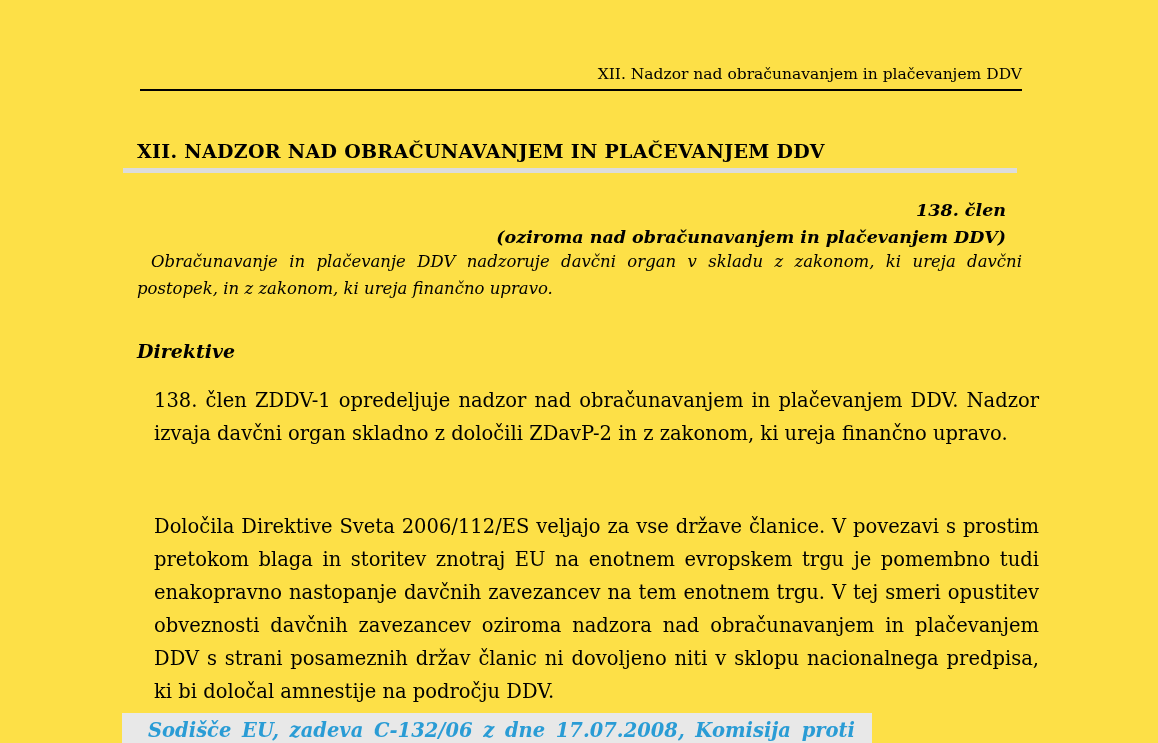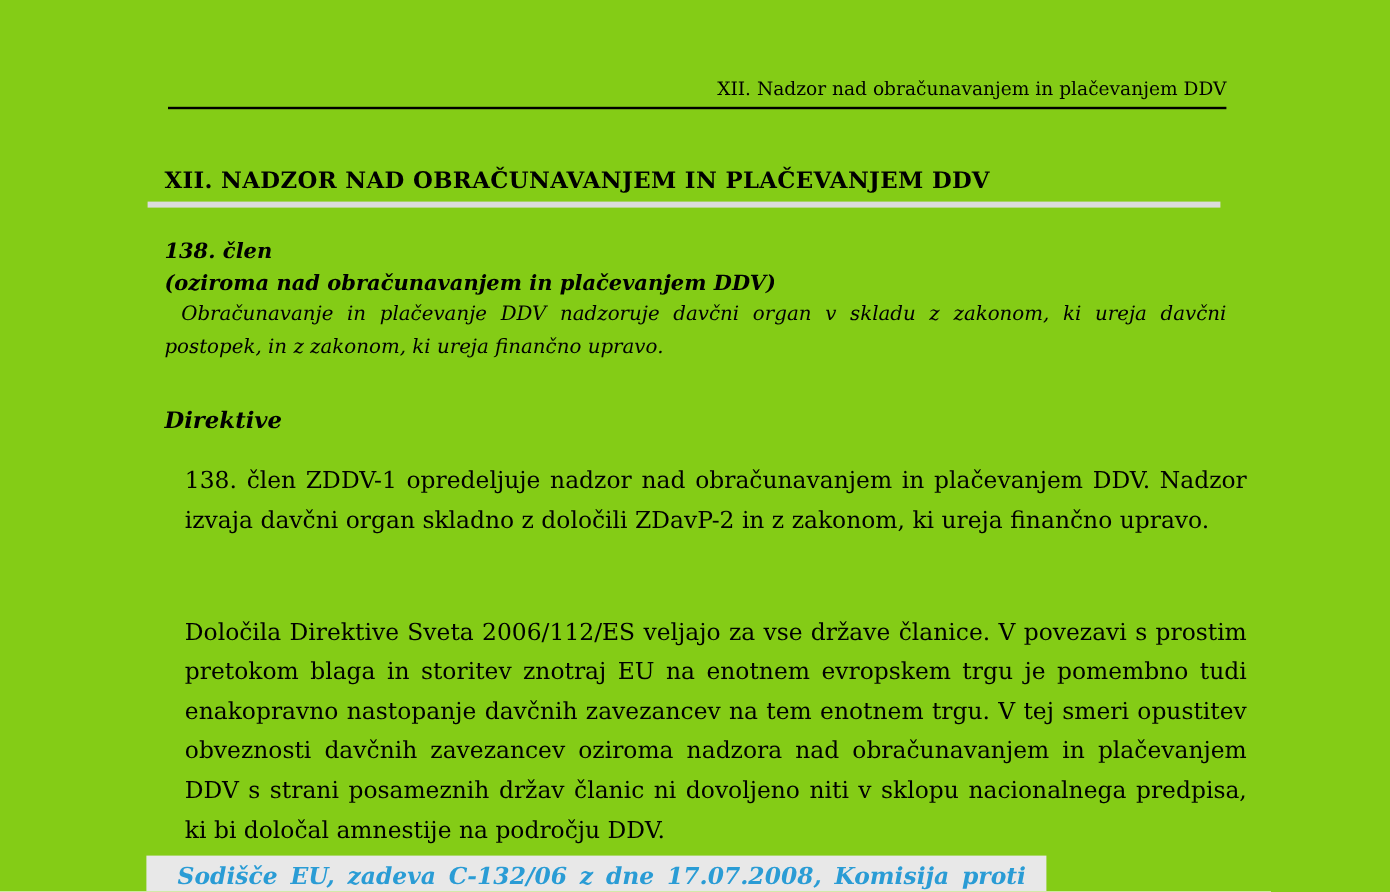--- a/index.html
+++ b/index.html
@@ -4,21 +4,21 @@
 <style>
   html, body {
     margin: 0;
     padding: 0;
     background: #ffffff;
   }
   .page {
     position: relative;
     width: 1158px;
     height: 743px;
-    background: #84cc16;
+    background: #fde047;
     overflow: hidden;
     font-family: "DejaVu Serif", "Liberation Serif", serif;
     color: #000000;
   }
   .running-header {
     position: absolute;
     top: 64px;
     left: 137px;
     width: 885px;
     text-align: right;
@@ -50,23 +50,23 @@
   .heading-underline {
     position: absolute;
     top: 168px;
     left: 123px;
     width: 894px;
     height: 5px;
   }
   .article-head {
     position: absolute;
     top: 197px;
-    left: 137px;
+    left: 121px;
     width: 885px;
-    text-align: left;
+    text-align: right;
     font-weight: bold;
     font-style: italic;
     font-size: 17.5px;
     line-height: 27px;
   }
   .article-text {
     position: absolute;
     top: 248px;
     left: 137px;
     width: 885px;

